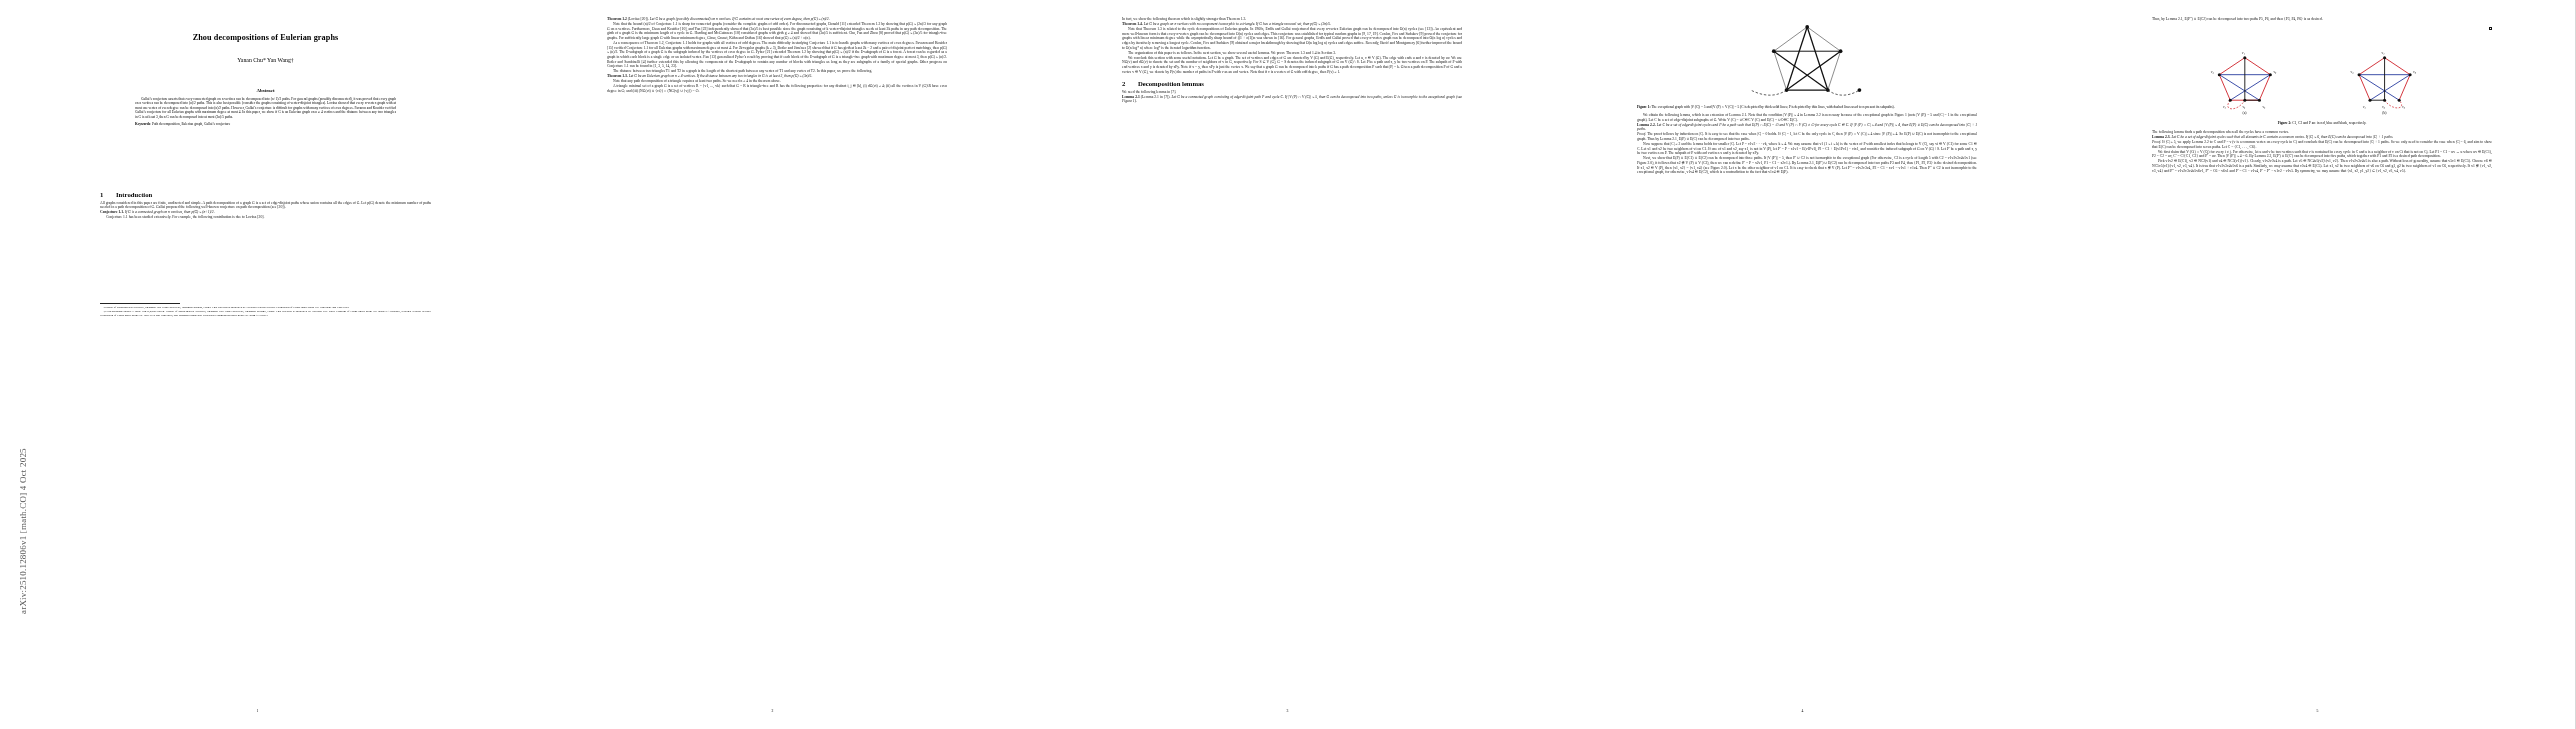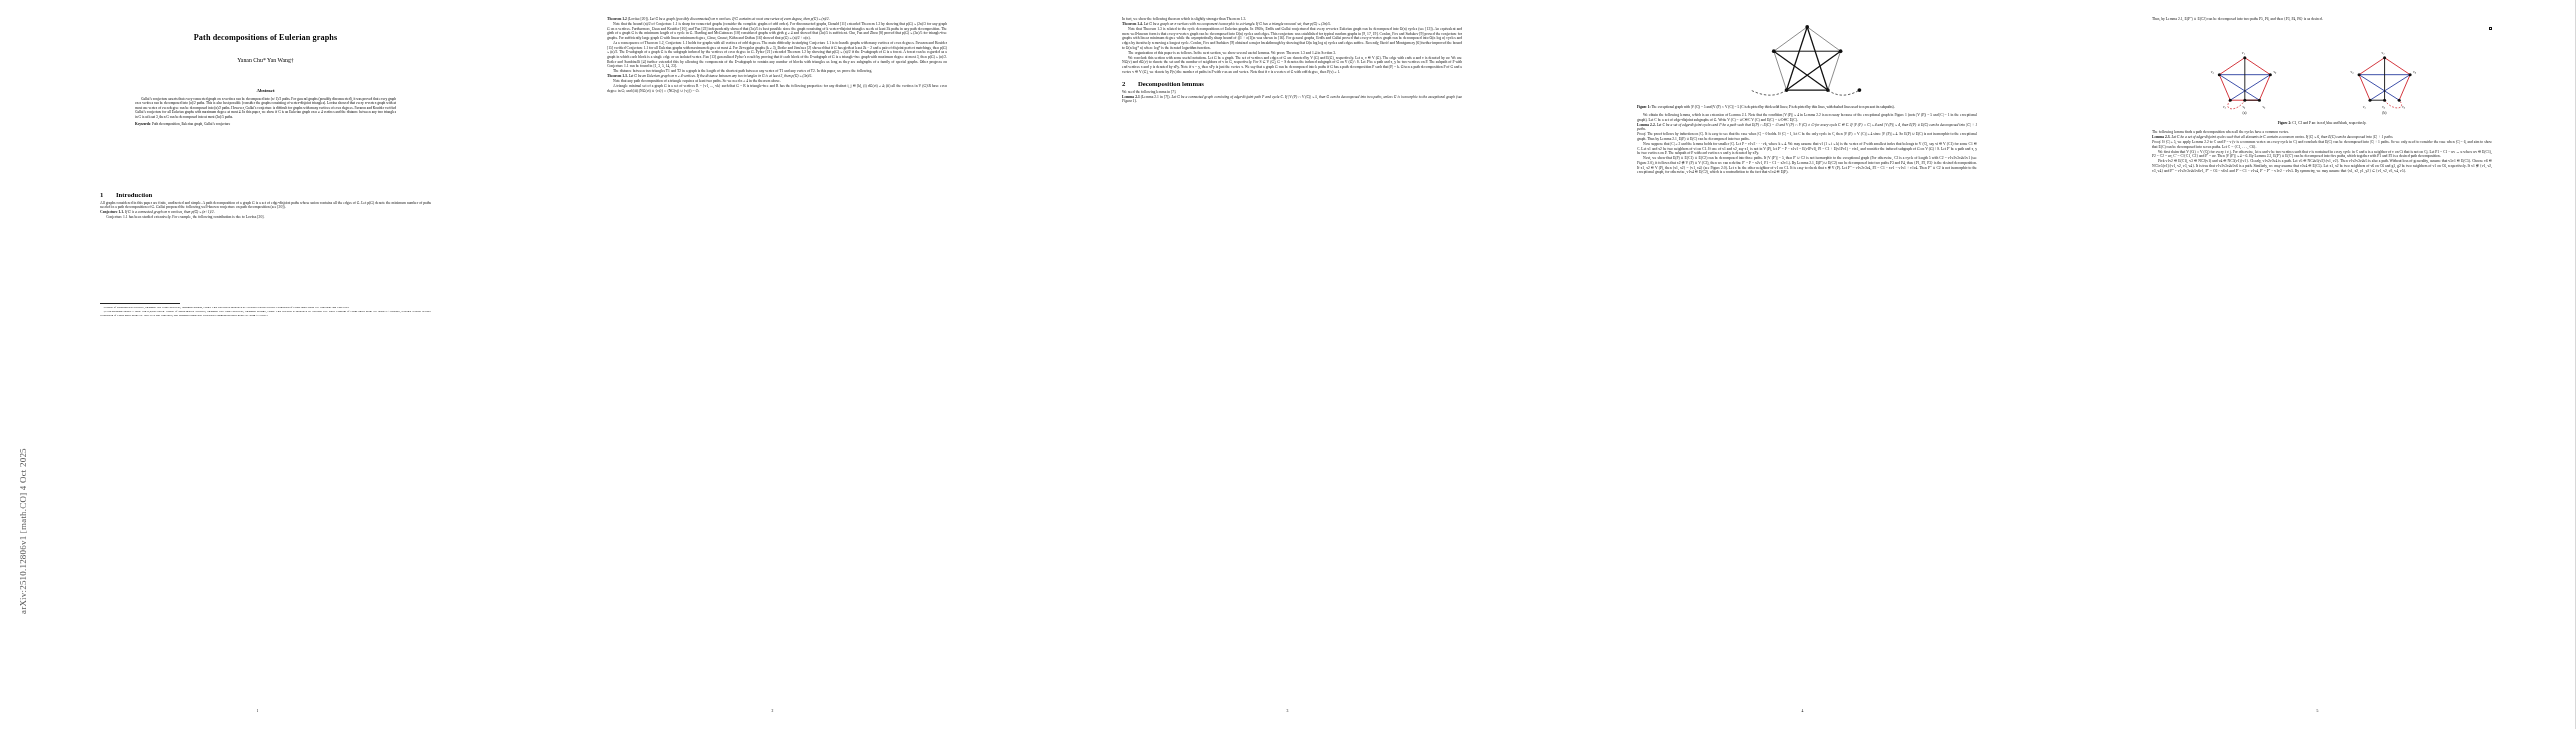--- a/index.html
+++ b/index.html
@@ -52,21 +52,21 @@
 </style>
 </head>
 <body>
 
 <div class="sheet-row">
 
   <div class="page">
     <div class="arxiv-stamp" style="left:18px; top:614px;">arXiv:2510.12806v1  [math.CO]  4 Oct 2025</div>
 
     <div class="col" style="left:100px; top:33px; width:331px;">
-      <div class="title">Path decompositions of Eulerian graphs</div>
+      <div class="title">Zhou decompositions of Eulerian graphs</div>
       <div class="authors" style="margin-top:15px;">Yanan Chu* Yan Wang†</div>
     </div>
 
     <div class="col" style="left:135px; top:88px; width:261px;">
       <div class="abs-head">Abstract</div>
       <div class="abs-txt" style="margin-top:3.6px;">
         <p>Gallai’s conjecture asserts that every connected graph on n vertices can be decomposed into (n+1)/2 paths. For general graphs (possibly disconnected), it was proved that every graph on n vertices can be decomposed into (n)/2 paths. This is also best possible (consider the graphs consisting of vertex-disjoint triangles). Lovász showed that every n-vertex graph with at most one vertex of even degree can be decomposed into (n)/2 paths. However, Gallai’s conjecture is difficult for graphs with many vertices of even degrees. Favaron and Kouider verified Gallai’s conjecture for all Eulerian graphs with maximum degree at most 4. In this paper, we show if G is an Eulerian graph on n ≥ 4 vertices and the distance between any two triangles in G is at least 3, then G can be decomposed into at most (3n)/5 paths.</p>
       </div>
       <div class="kw" style="margin-top:2.4px;">
         <b>Keywords</b><span>: Path decomposition, Eulerian graph, Gallai’s conjecture</span>

